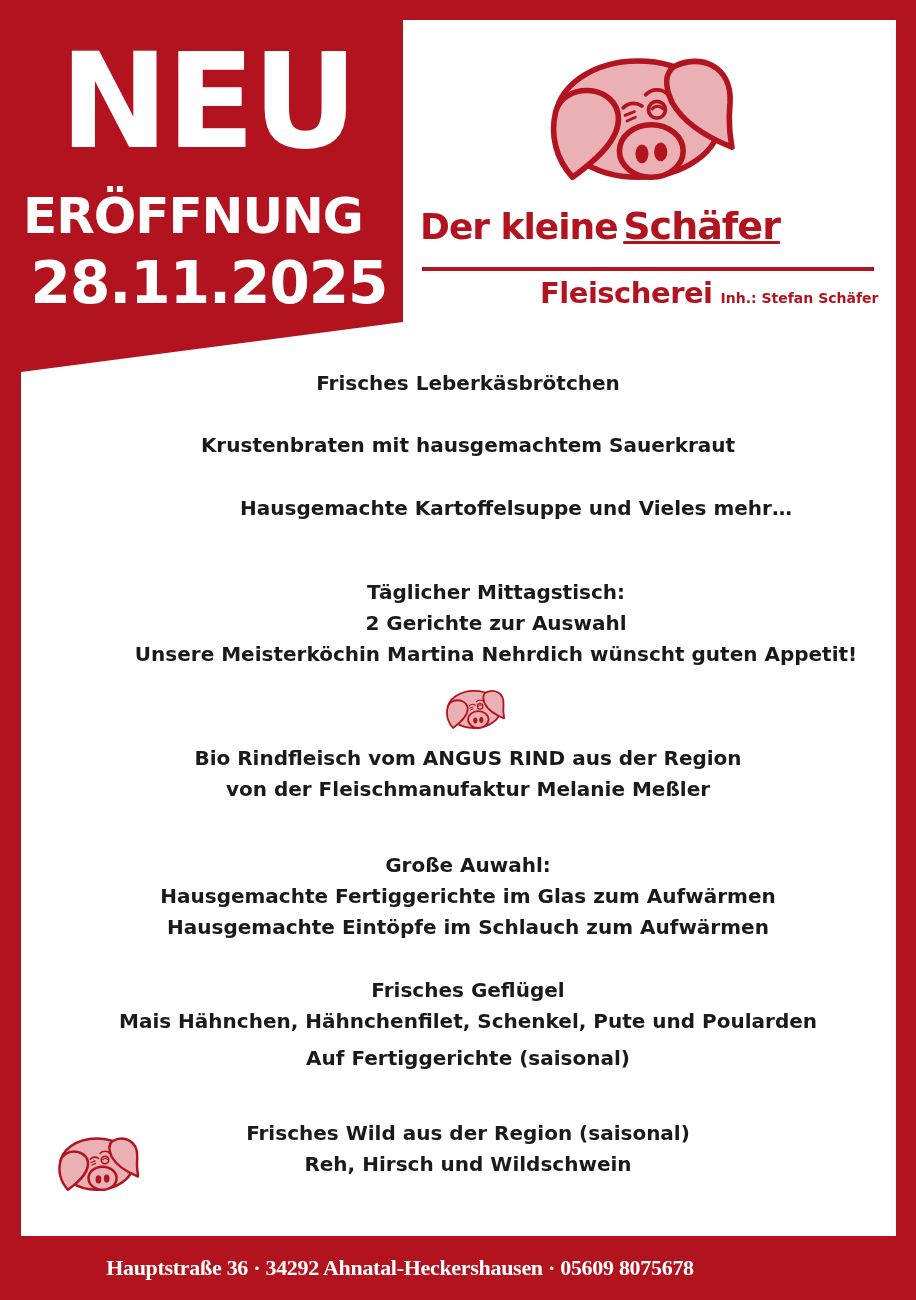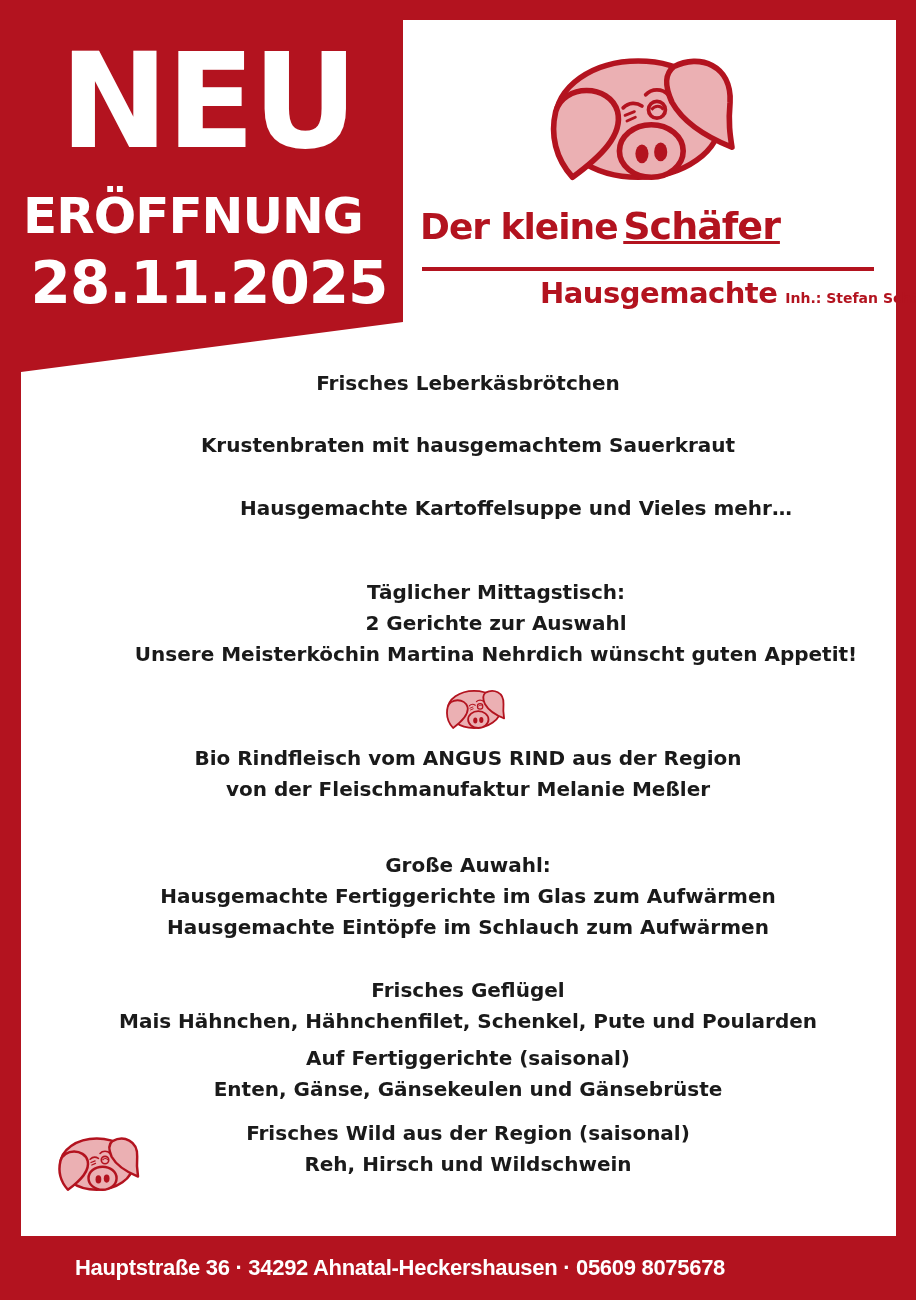--- a/index.html
+++ b/index.html
@@ -54,21 +54,21 @@
     position:absolute; left:21px; width:894px; text-align:center;
     color:#1a1a1a; font-weight:bold; font-size:20px; line-height:31px;
     font-family:"DejaVu Sans", sans-serif;
   }
   .content div { white-space:nowrap; }
   .pig-small { position:absolute; }
 
   .footer {
     position:absolute; left:0; top:1248px; width:800px; text-align:center;
     color:#fff; font-weight:bold; font-size:22px; line-height:40px;
-    font-family:Liberation Sans, sans-serif; letter-spacing:-0.3px;
+    font-family:Liberation Serif, serif; letter-spacing:-0.3px;
   }
 </style>
 </head>
 <body>
 
 <svg width="0" height="0" style="position:absolute">
   <defs>
     <g id="pig">
 
       <ellipse cx="100" cy="78" rx="88" ry="62" fill="#EBB0B3" stroke="#B3131F" stroke-width="6"></ellipse>
@@ -107,21 +107,21 @@
 <svg class="logo-pig" viewBox="0 0 206 160">
   <use href="#pig"></use>
 </svg>
 
 <div class="brand-line1">
   <span class="brand-small">Der kleine</span>
   <span class="brand-big">Schäfer</span>
 </div>
 <div class="brand-rule"></div>
 <div class="brand-line2">
-  <span class="fleischerei">Hausgemachte</span><span class="inhaber">Inh.: Stefan Schäfer</span>
+  <span class="fleischerei">Fleischerei</span><span class="inhaber">Inh.: Stefan Schäfer</span>
 </div>
 
 <div class="content" style="top:368px;">
   <div>Frisches Leberkäsbrötchen</div>
 </div>
 <div class="content" style="top:430px;">
   <div>Krustenbraten mit hausgemachtem Sauerkraut</div>
 </div>
 <div class="content" style="top:493px;margin-left:48px;">
   <div>Hausgemachte Kartoffelsuppe und Vieles mehr…</div>
@@ -144,21 +144,20 @@
   <div>Große Auwahl:</div>
   <div>Hausgemachte Fertiggerichte im Glas zum Aufwärmen</div>
   <div>Hausgemachte Eintöpfe im Schlauch zum Aufwärmen</div>
 </div>
 <div class="content" style="top:975px;">
   <div>Frisches Geflügel</div>
   <div>Mais Hähnchen, Hähnchenfilet, Schenkel, Pute und Poularden</div>
 </div>
 <div class="content" style="top:1043px;">
   <div>Auf Fertiggerichte (saisonal)</div>
-  <div>Enten, Gänse, Gänsekeulen und Gänsebrüste</div>
 </div>
 <div class="content" style="top:1118px;">
   <div>Frisches Wild aus der Region (saisonal)</div>
   <div>Reh, Hirsch und Wildschwein</div>
 </div>
 
 <svg class="pig-small" style="left:54px; top:1132px; width:88px; height:66px;" viewBox="0 0 206 160">
   <use href="#pig"></use>
 </svg>
 

